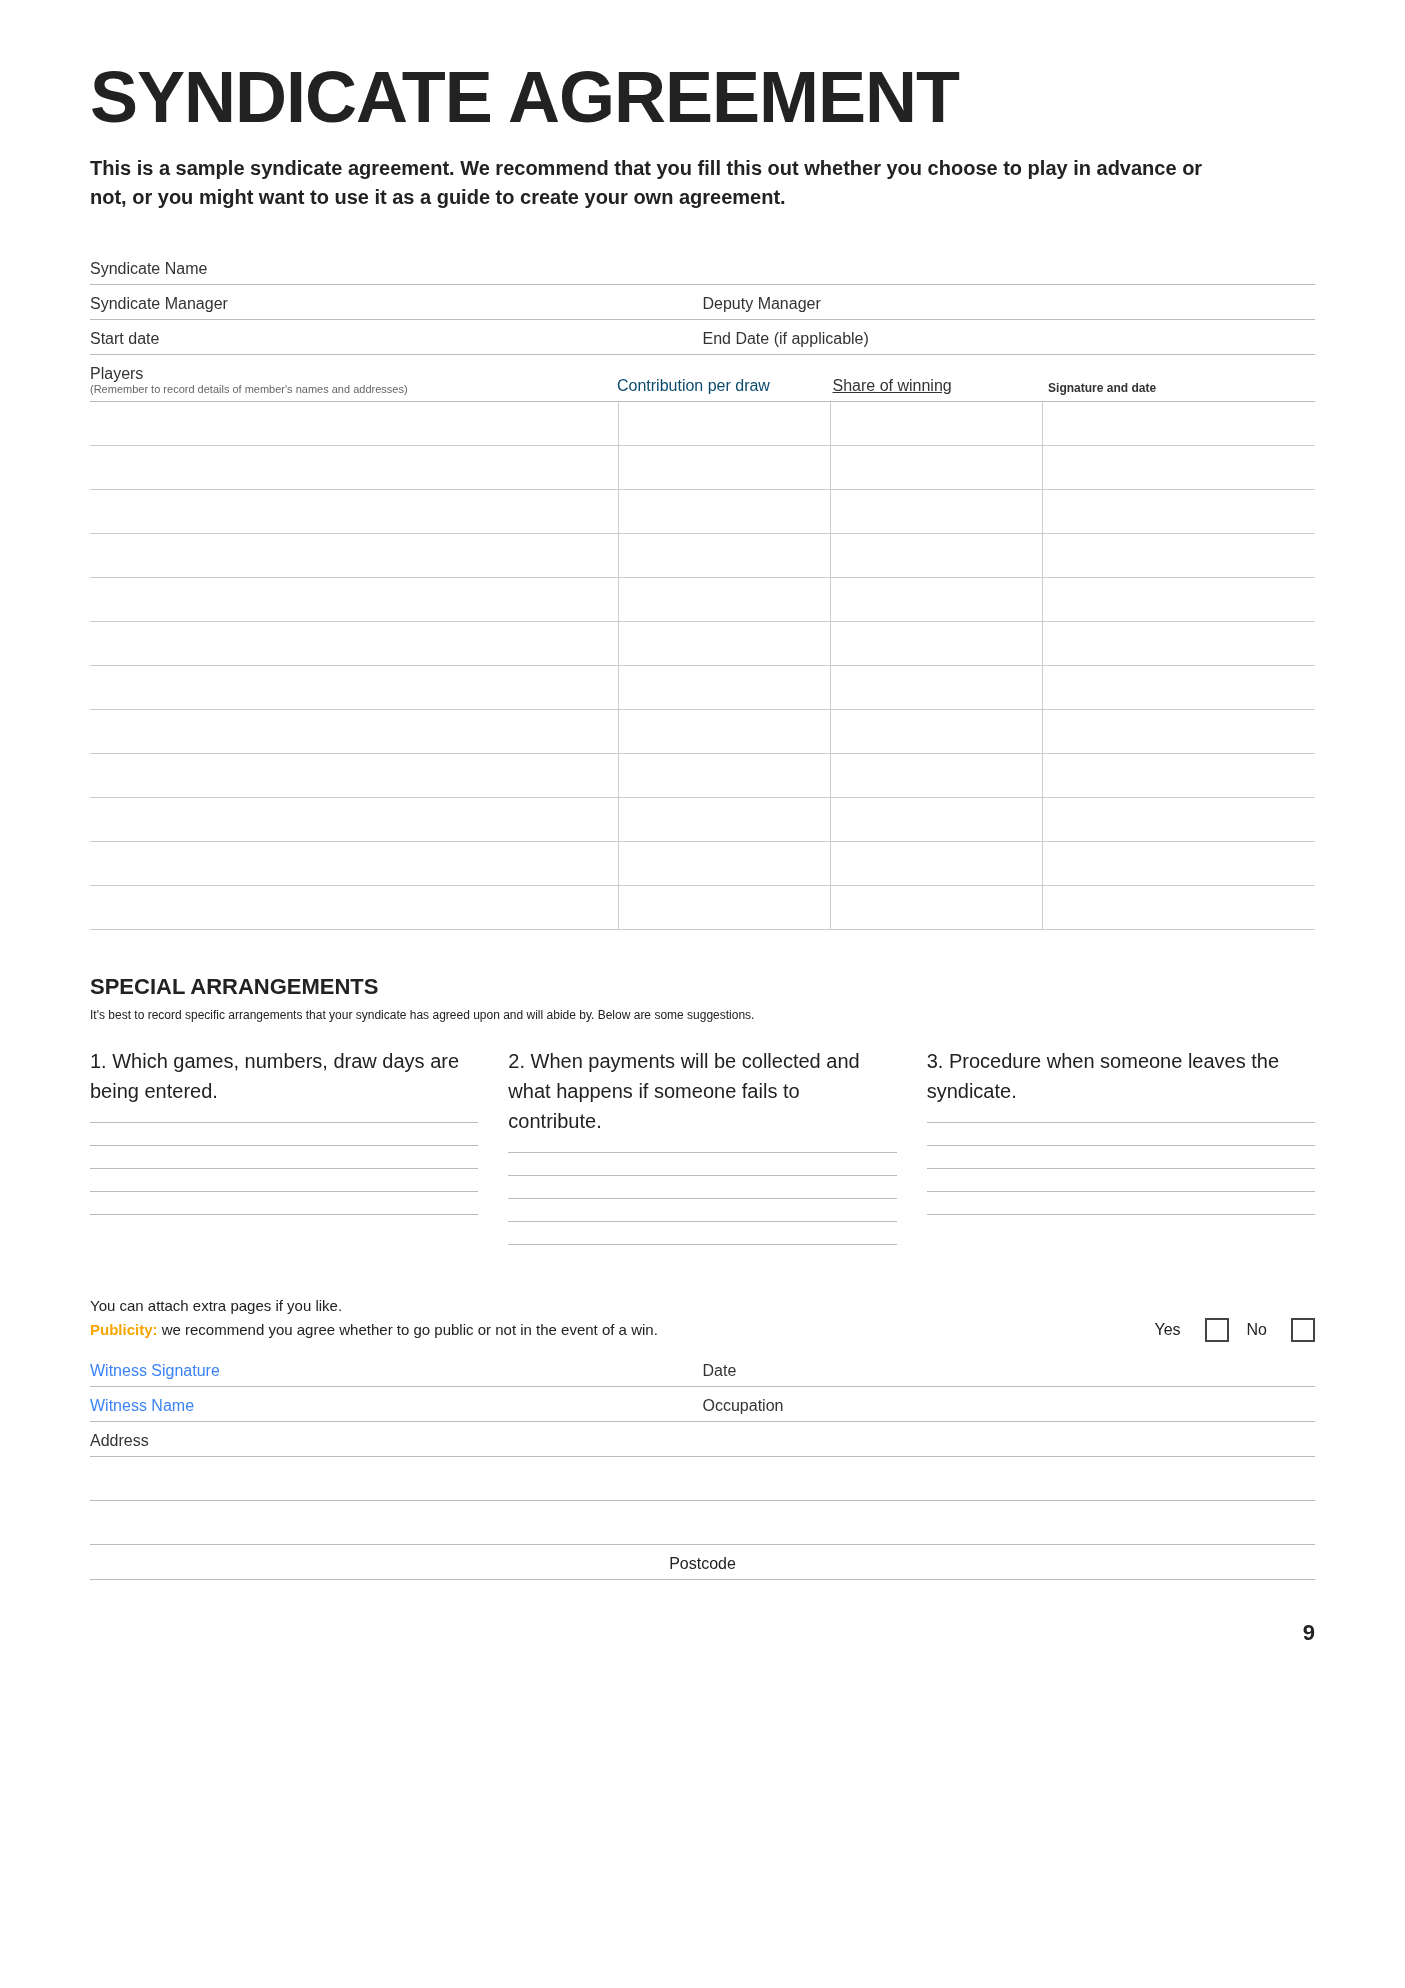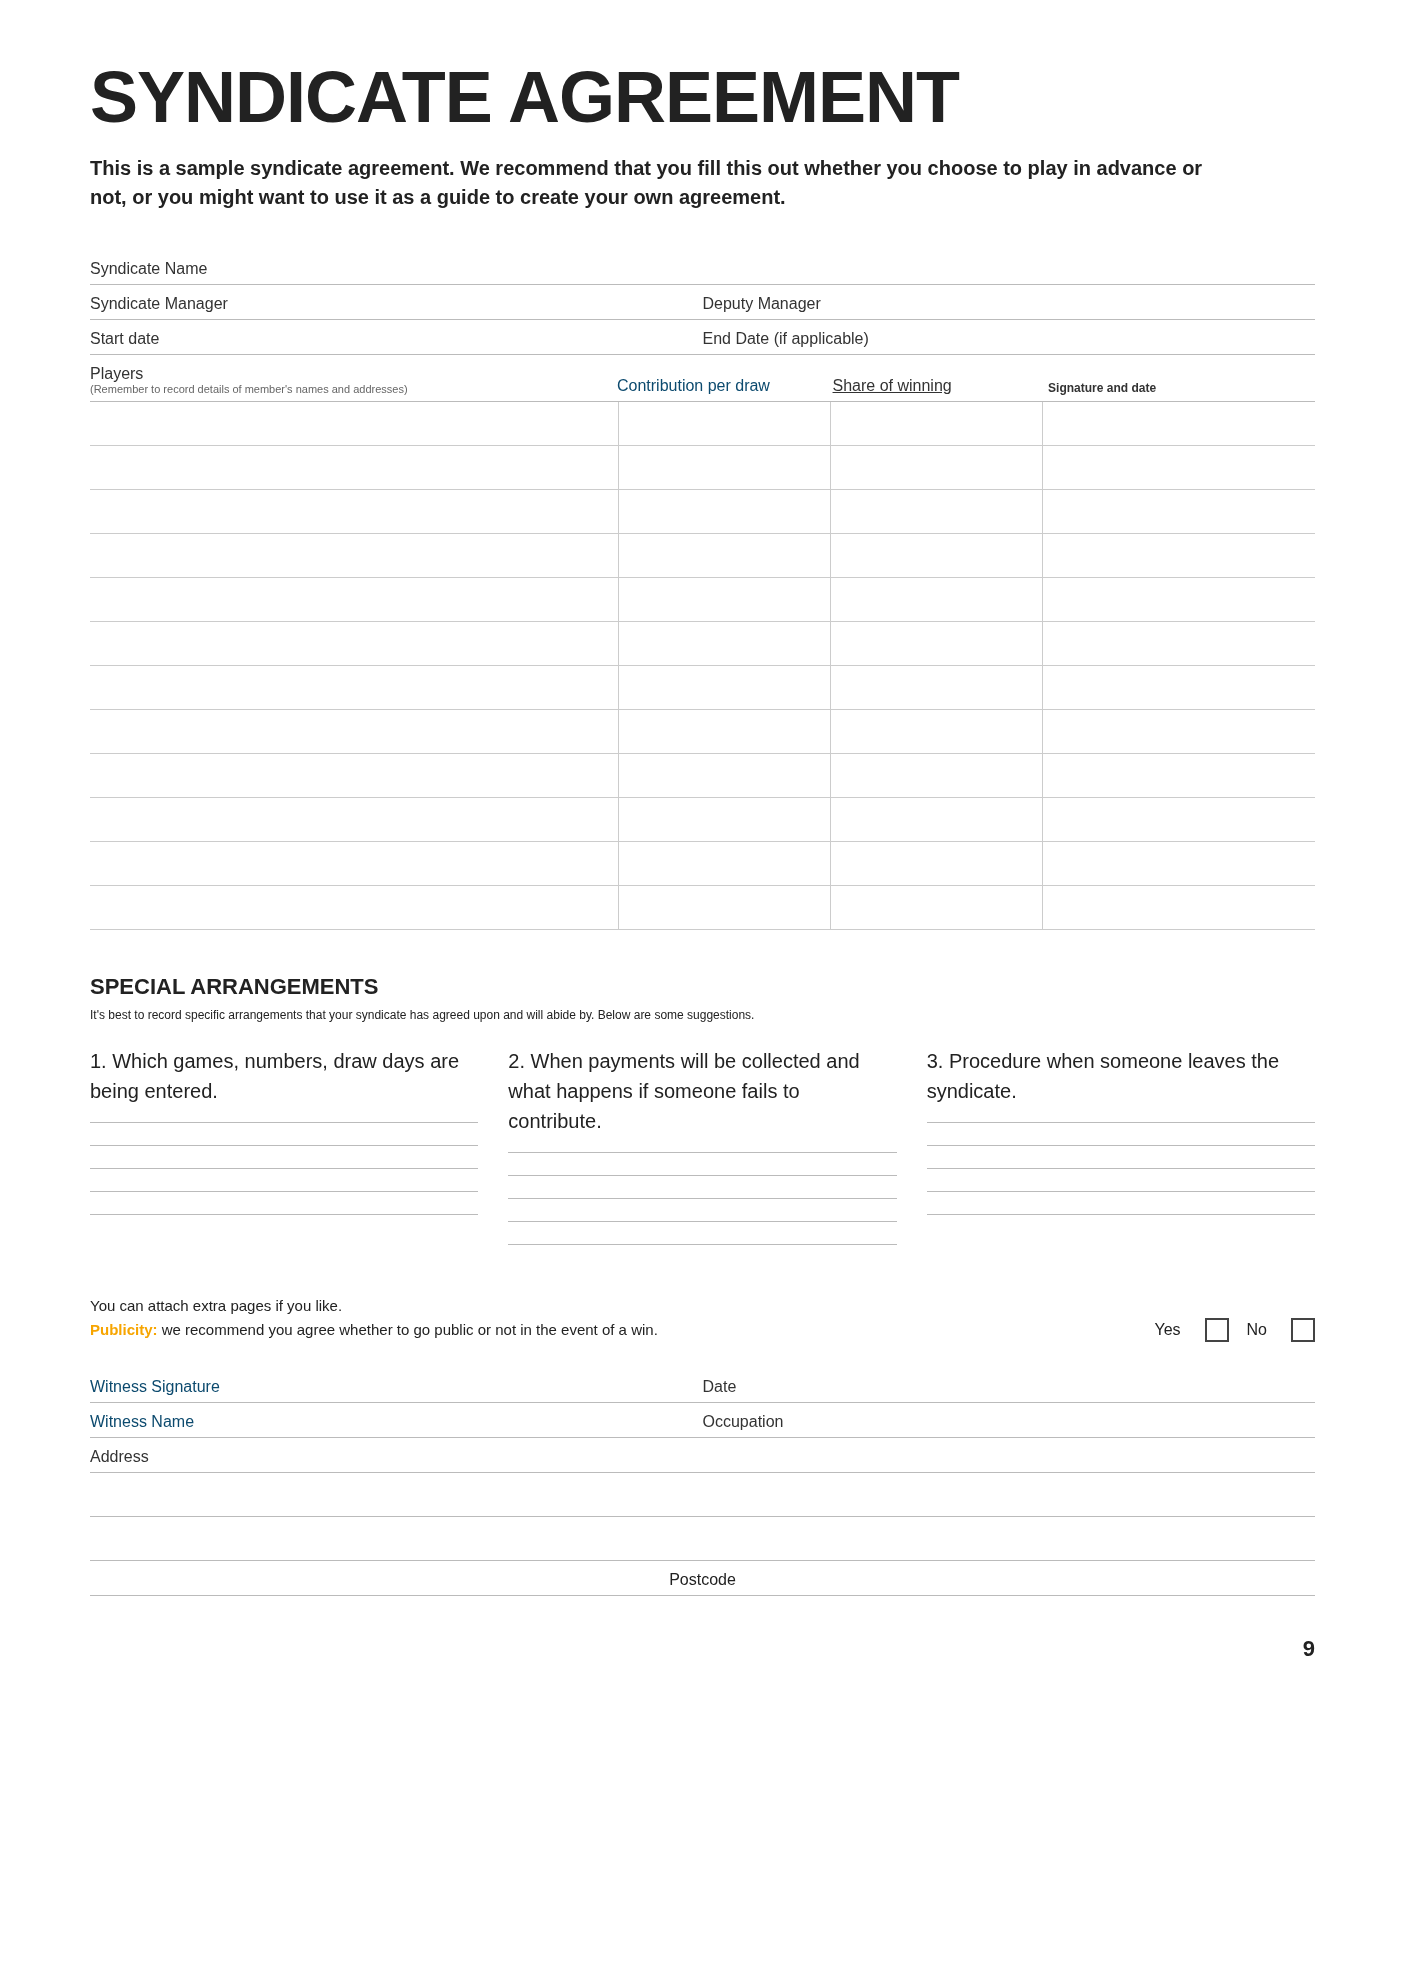--- a/index.html
+++ b/index.html
@@ -142,21 +142,21 @@
     .extra-note {
       font-size: 15px;
       margin-top: 30px;
       margin-bottom: 4px;
     }
     .publicity-row {
       display: flex;
       align-items: center;
       font-size: 15px;
       margin-top: 4px;
-      margin-bottom: 26px;
+      margin-bottom: 10px;
     }
     .publicity-text {
       flex: 1;
     }
     .publicity-text span.pub-label {
       font-weight: 700;
       color: #f7a500;
     }
     .yes-no {
       display: flex;
@@ -174,21 +174,21 @@
     }
     .witness-row {
       display: flex;
       align-items: flex-end;
       border-bottom: 1px solid #bbb;
       padding: 10px 0 6px 0;
     }
     .witness-label {
       flex: 1;
       font-size: 16px;
-      color: #0c4a6e;
+      color: #3b82f6;
     }
     .witness-right {
       flex: 1;
       font-size: 16px;
       color: #333;
     }
     .address-row {
       display: flex;
       align-items: flex-end;
       border-bottom: 1px solid #bbb;

